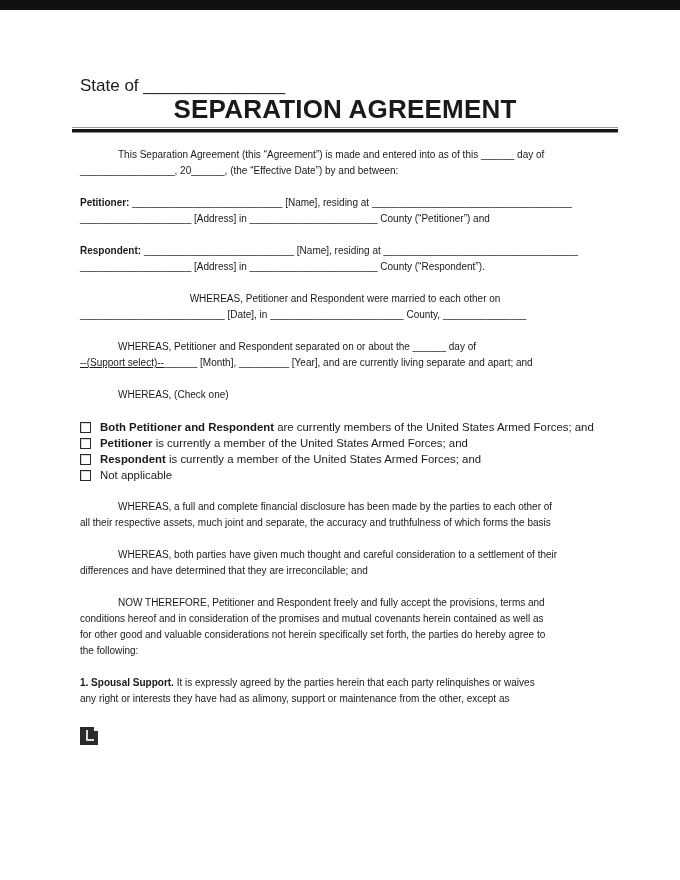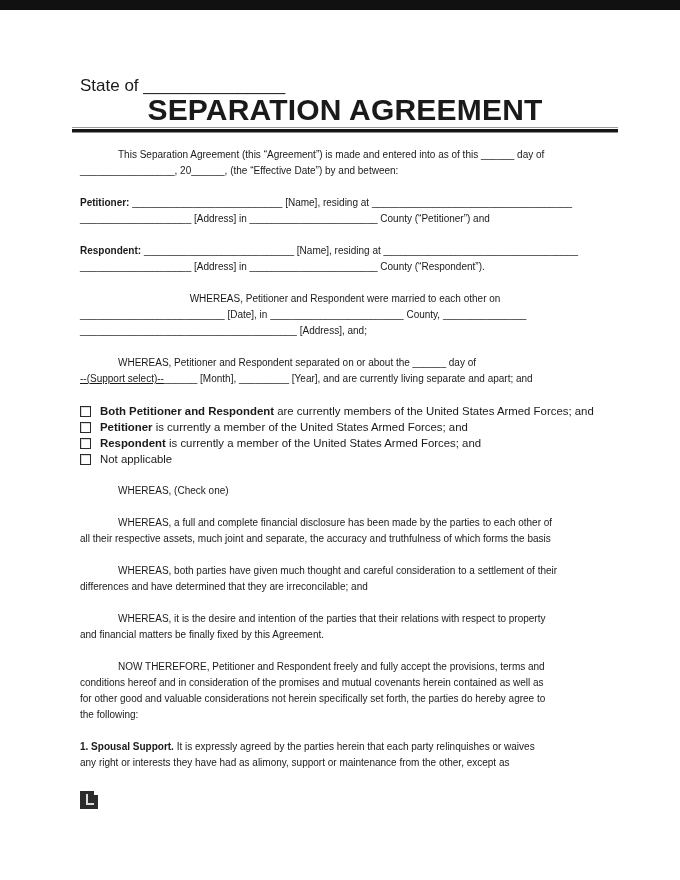--- a/index.html
+++ b/index.html
@@ -5,21 +5,21 @@
   html,body{margin:0;padding:0;background:#ffffff;}
   body{
     width:680px;height:880px;
     font-family:"Liberation Sans","DejaVu Sans",sans-serif;
     color:#1a1a1a;
     overflow:hidden;
   }
   .topbar{width:680px;height:10px;background:#111;}
   .page{padding:0 70px 0 80px;}
   .stateof{margin-top:68px;height:16px;line-height:16px;font-size:17px;white-space:pre;}
-  .doc-title{margin-top:2px;height:27px;line-height:27px;font-size:30px;font-weight:bold;text-align:center;letter-spacing:.2px;}
+  .doc-title{margin-top:2px;height:27px;line-height:27px;font-size:26px;font-weight:bold;text-align:center;letter-spacing:.2px;}
   .rule{margin:4px -8px 0 -8px;height:6px;
     background:linear-gradient(to bottom,#9a9a9a 0 1px,#ffffff 1px 1.5px,#161616 1.5px 4.5px,#ffffff 4.5px 5px,#8a8a8a 5px 6px);}
   .content{margin-top:14px;}
   .block{margin:0 0 16px 0;}
   .ln{height:16px;line-height:16px;font-size:10px;white-space:pre;}
   .ti{padding-left:38px;}
   .center{text-align:center;padding-left:0;}
   .b{font-weight:bold;}
   .u{text-decoration:underline;}
   .cb-row{height:16px;display:flex;align-items:center;}
@@ -56,26 +56,29 @@
     </div>
 
     <div class="block">
       <div class="ln"><span class="b">Respondent:</span><span> ___________________________ [Name], residing at ___________________________________</span></div>
       <div class="ln">____________________ [Address] in _______________________ County (“Respondent”).</div>
     </div>
 
     <div class="block">
       <div class="ln center">WHEREAS, Petitioner and Respondent were married to each other on</div>
       <div class="ln">__________________________ [Date], in ________________________ County, _______________</div>
-      <div class="ln">_______________________________________ [Address], and;</div>
     </div>
 
     <div class="block">
       <div class="ln ti">WHEREAS, Petitioner and Respondent separated on or about the ______ day of</div>
       <div class="ln"><span class="u">--(Support select)--</span><span>______ [Month], _________ [Year], and are currently living separate and apart; and</span></div>
+    </div>
+
+    <div class="block">
+      <div class="ln ti">WHEREAS, (Check one)</div>
     </div>
 
     <div class="block">
       <div class="cb-row">
         <span class="cb"></span>
         <span class="cb-label"><span class="b">Both Petitioner and Respondent</span><span> are currently members of the United States Armed Forces; and</span></span>
       </div>
       <div class="cb-row">
         <span class="cb"></span>
         <span class="cb-label"><span class="b">Petitioner</span><span> is currently a member of the United States Armed Forces; and</span></span>
@@ -84,37 +87,29 @@
         <span class="cb"></span>
         <span class="cb-label"><span class="b">Respondent</span><span> is currently a member of the United States Armed Forces; and</span></span>
       </div>
       <div class="cb-row">
         <span class="cb"></span>
         <span class="cb-label"><span class="b"></span><span>Not applicable</span></span>
       </div>
     </div>
 
     <div class="block">
-      <div class="ln ti">WHEREAS, (Check one)</div>
-    </div>
-
-    <div class="block">
       <div class="ln ti">WHEREAS, a full and complete financial disclosure has been made by the parties to each other of</div>
       <div class="ln">all their respective assets, much joint and separate, the accuracy and truthfulness of which forms the basis</div>
     </div>
 
     <div class="block">
       <div class="ln ti">WHEREAS, both parties have given much thought and careful consideration to a settlement of their</div>
       <div class="ln">differences and have determined that they are irreconcilable; and</div>
     </div>
 
-    <div class="block">
-      <div class="ln ti">WHEREAS, it is the desire and intention of the parties that their relations with respect to property</div>
-      <div class="ln">and financial matters be finally fixed by this Agreement.</div>
-    </div>
 
     <div class="block">
       <div class="ln ti">NOW THEREFORE, Petitioner and Respondent freely and fully accept the provisions, terms and</div>
       <div class="ln">conditions hereof and in consideration of the promises and mutual covenants herein contained as well as</div>
       <div class="ln">for other good and valuable considerations not herein specifically set forth, the parties do hereby agree to</div>
       <div class="ln">the following:</div>
     </div>
 
     <div class="block">
       <div class="ln"><span class="b">1. Spousal Support.</span><span> It is expressly agreed by the parties herein that each party relinquishes or waives</span></div>

